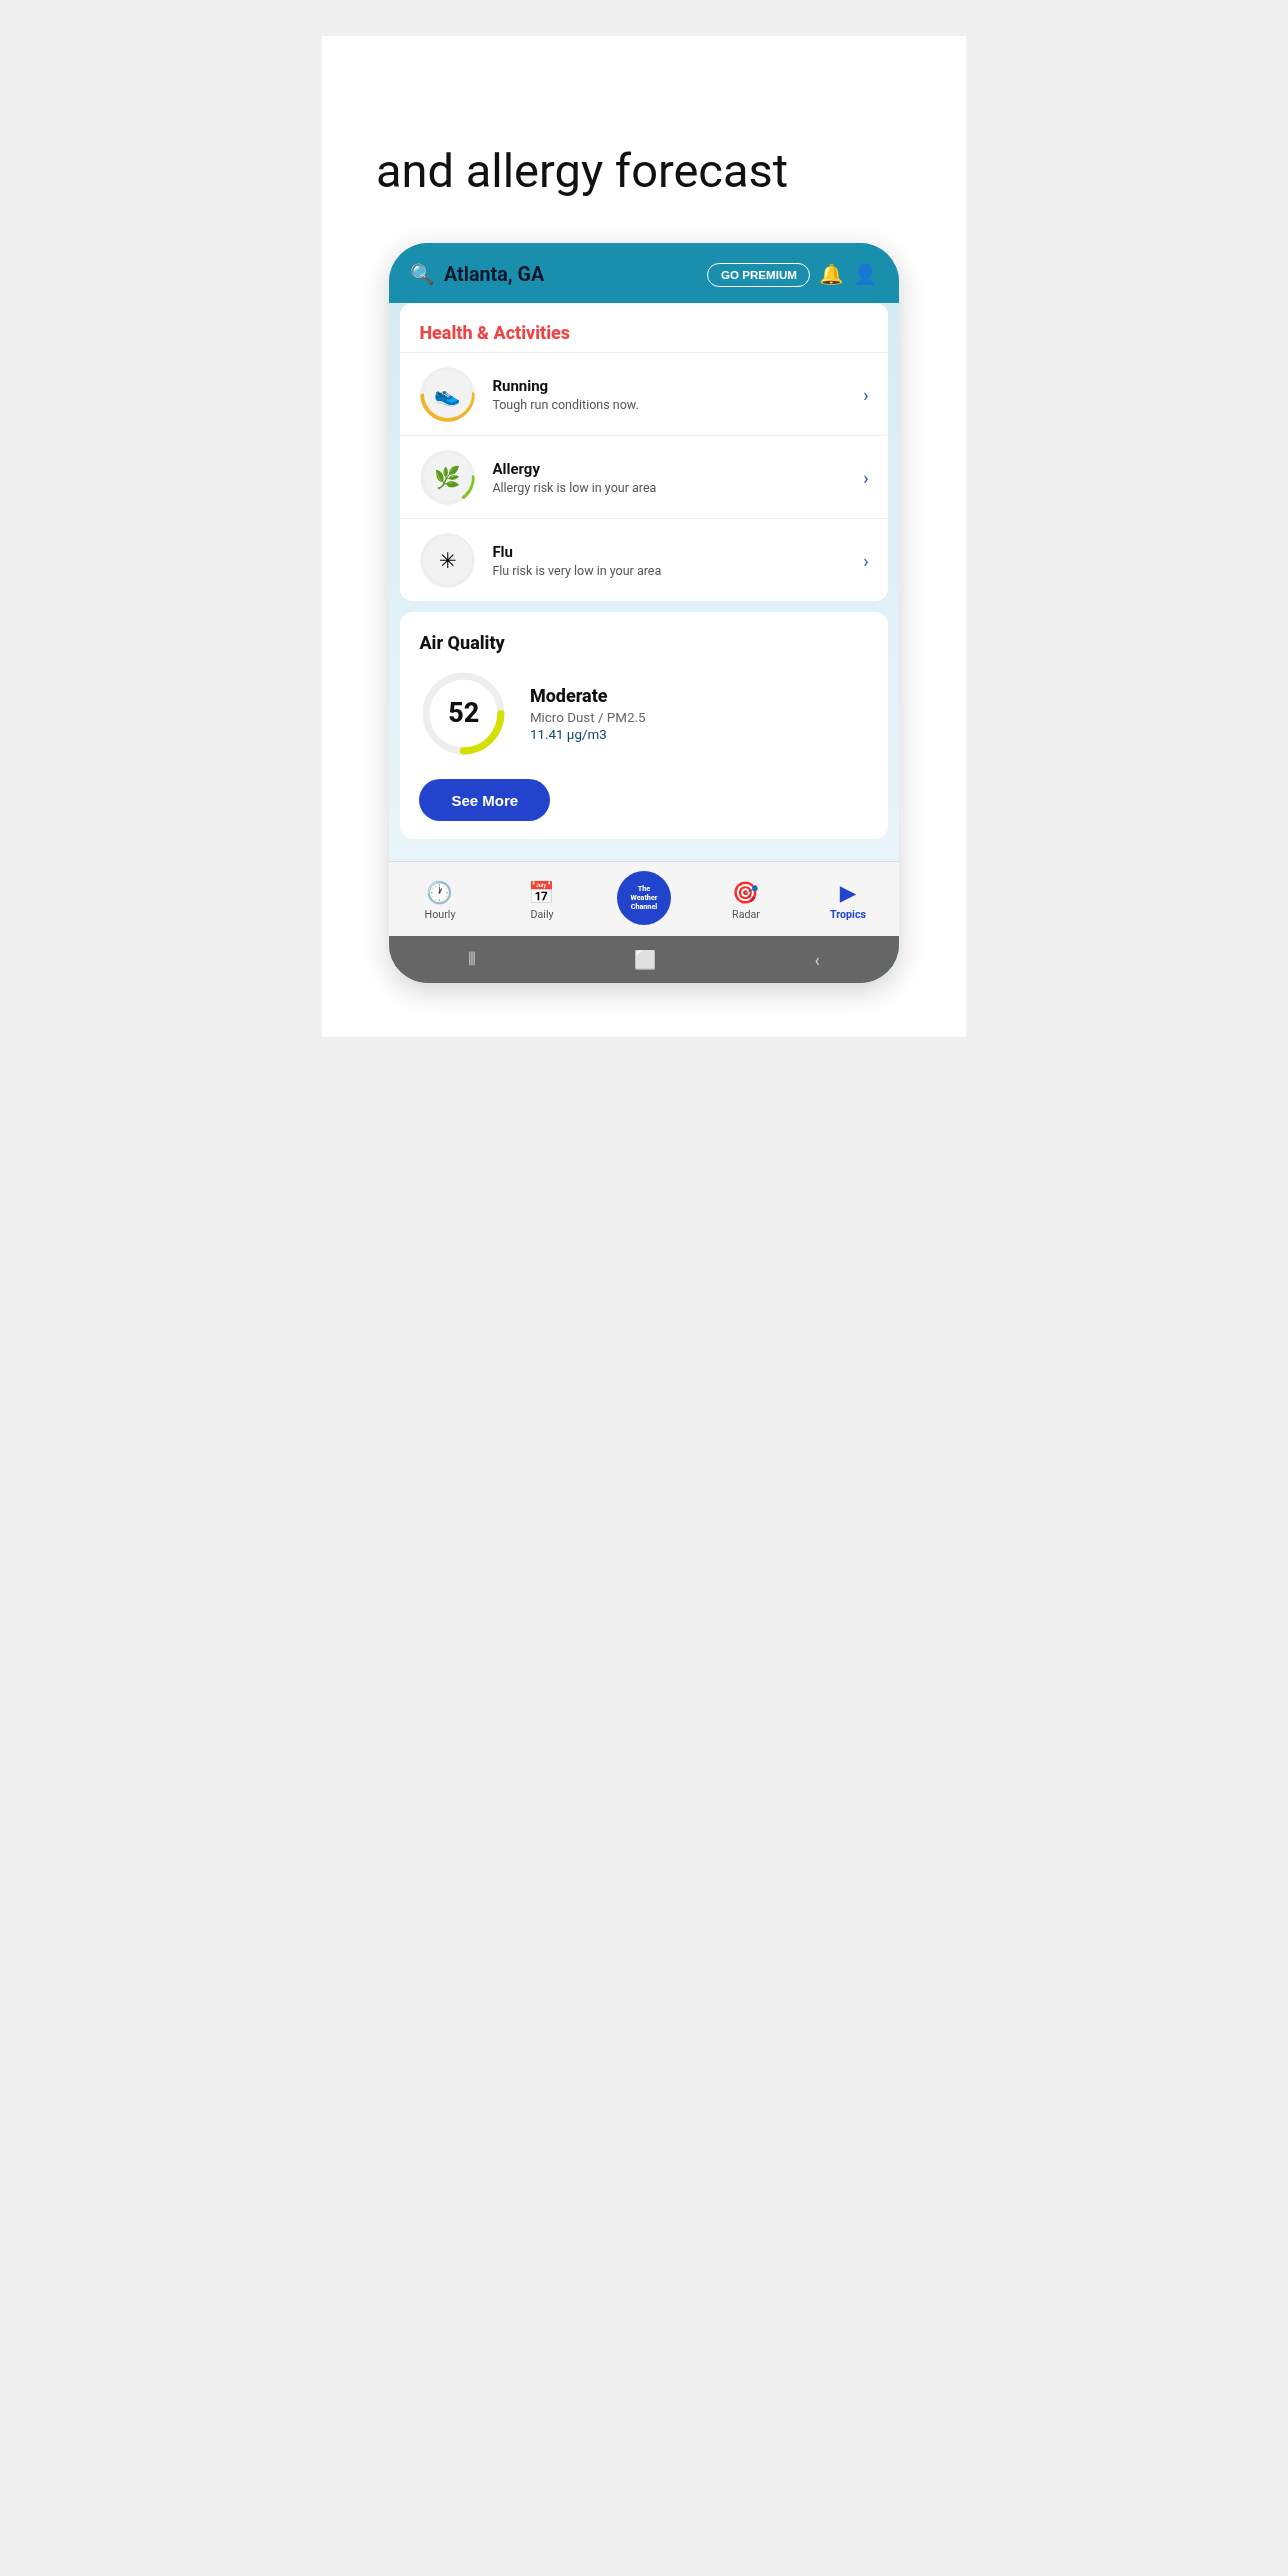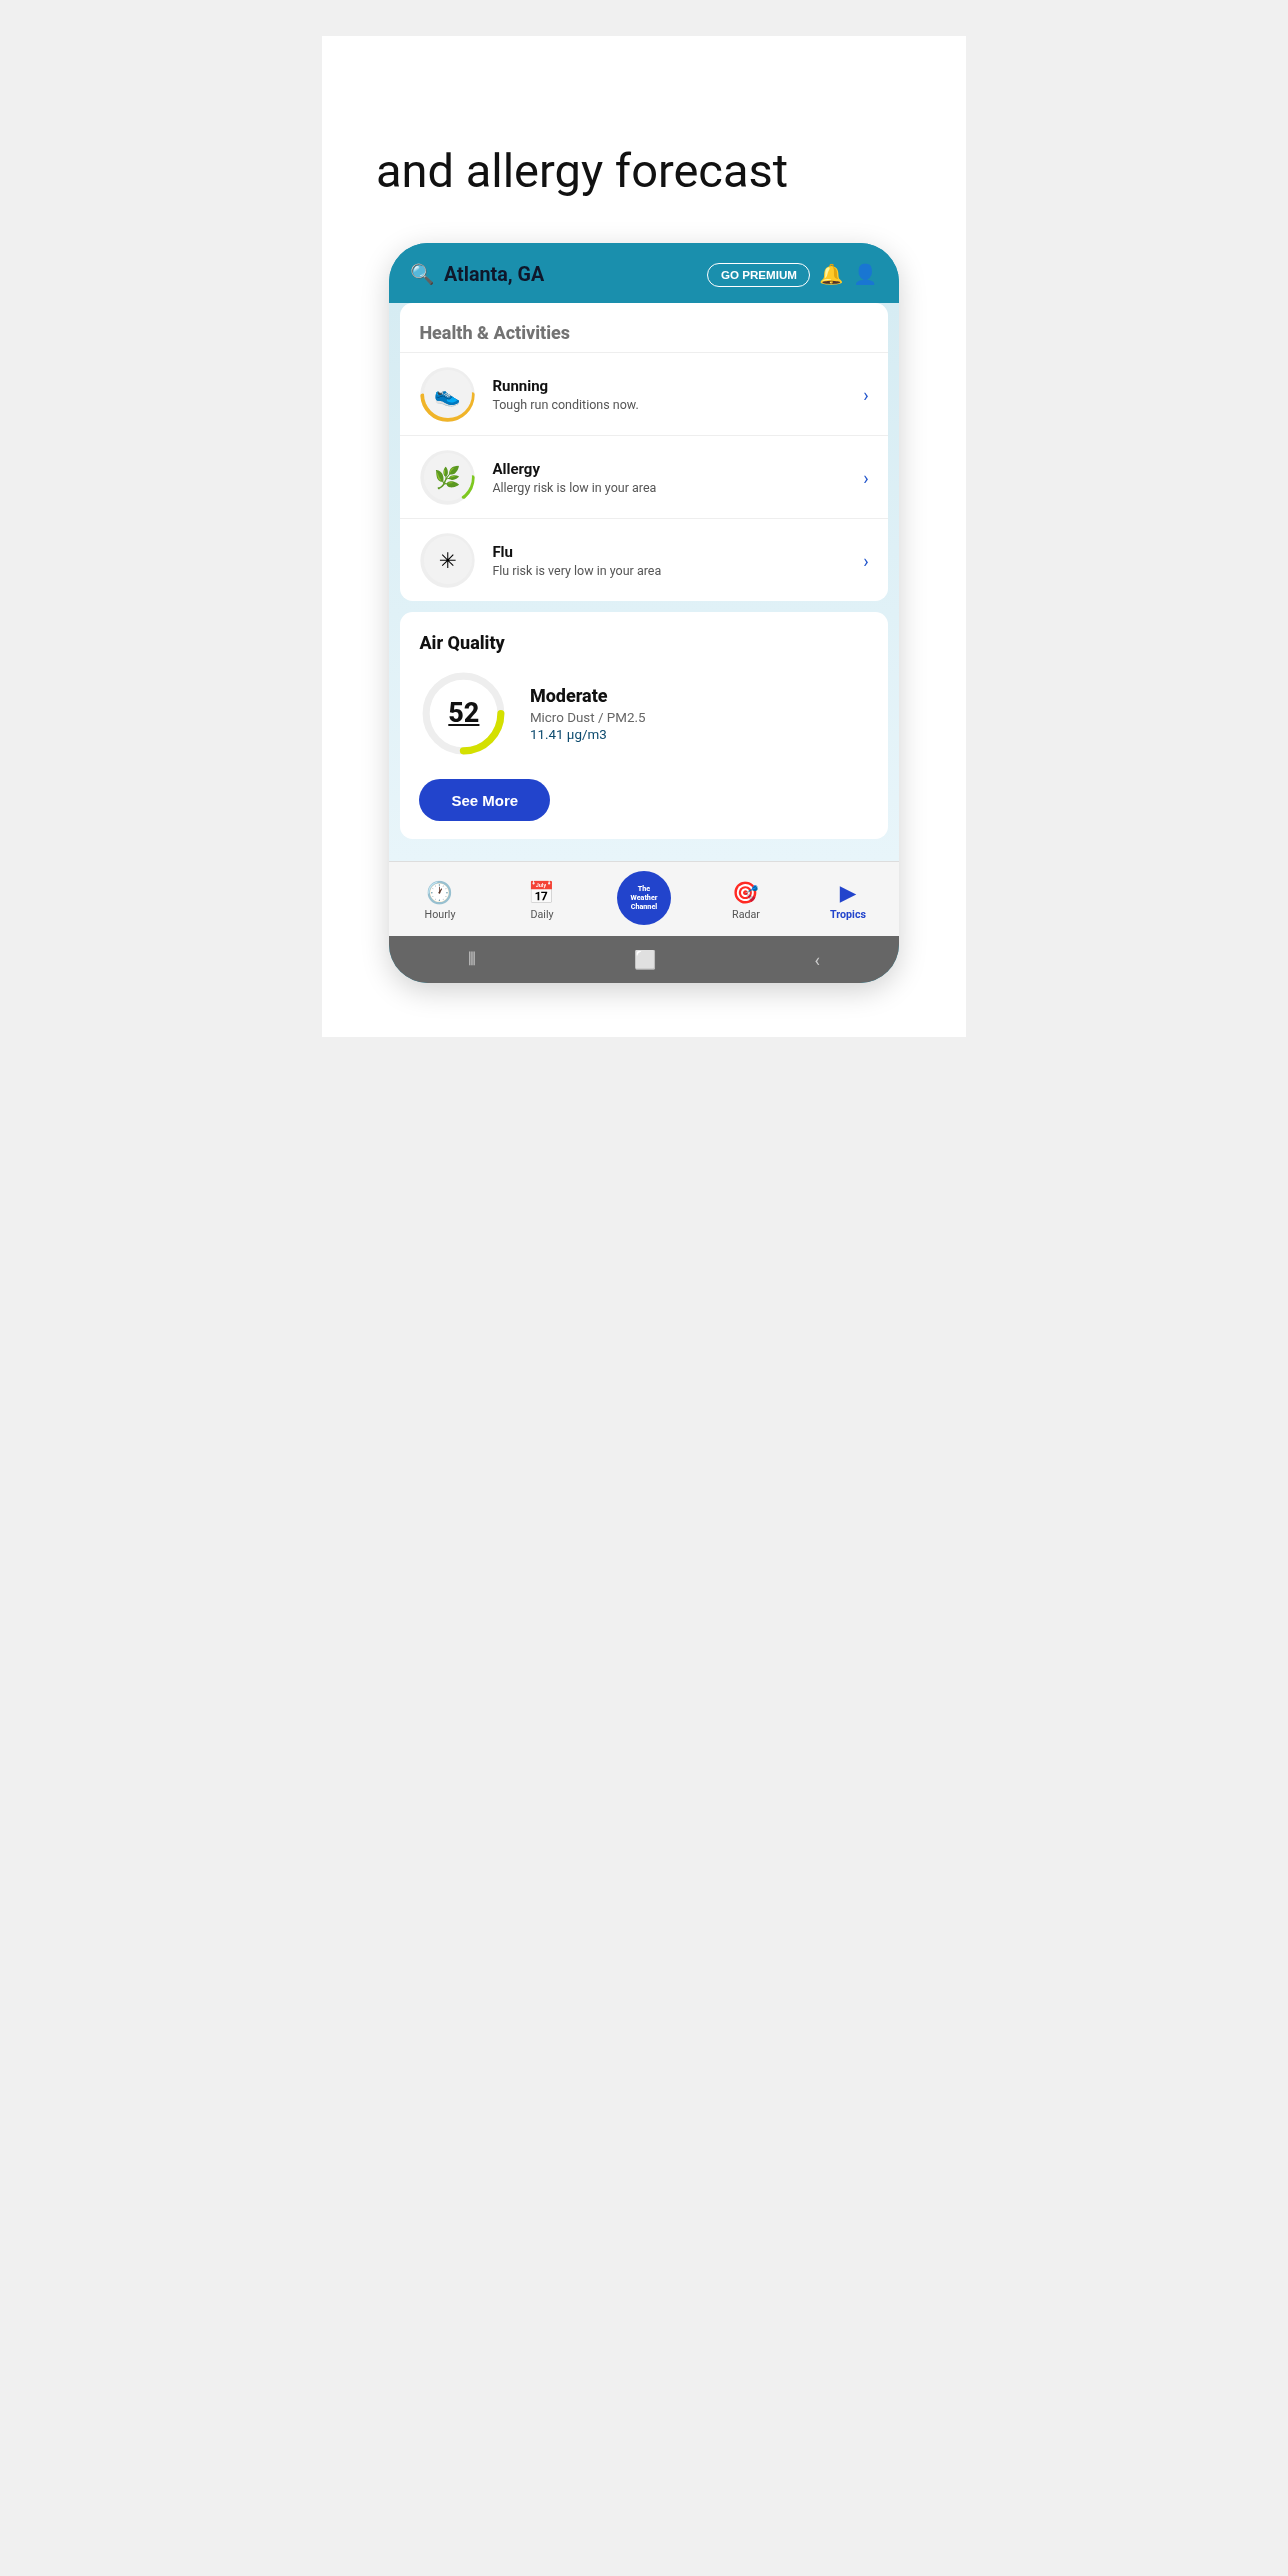--- a/index.html
+++ b/index.html
@@ -74,21 +74,21 @@
     
     .card {
       background: #fff;
       border-radius: 12.5px;
       margin-bottom: 10.7px;
       overflow: hidden;
     }
     .card-title {
       font-size: 18px;
       font-weight: 800;
-      color: #737373;
+      color: #ef4444;
       padding: 19.7px 19.7px 9px 19.7px;
     }
     
     .activity-row {
       display: flex;
       align-items: center;
       padding: 12.5px 19.7px;
       border-top: 0.9px solid #eee;
       cursor: pointer;
     }
@@ -164,21 +164,20 @@
       height: 89px;
     }
     .aq-number {
       position: absolute;
       top: 50%;
       left: 50%;
       transform: translate(-50%, -50%);
       font-size: 27px;
       font-weight: 800;
       color: #111;
-      text-decoration: underline;
     }
     .aq-info {}
     .aq-label {
       font-size: 18px;
       font-weight: 800;
       color: #111;
       margin-bottom: 3.6px;
     }
     .aq-sublabel {
       font-size: 13.4px;

